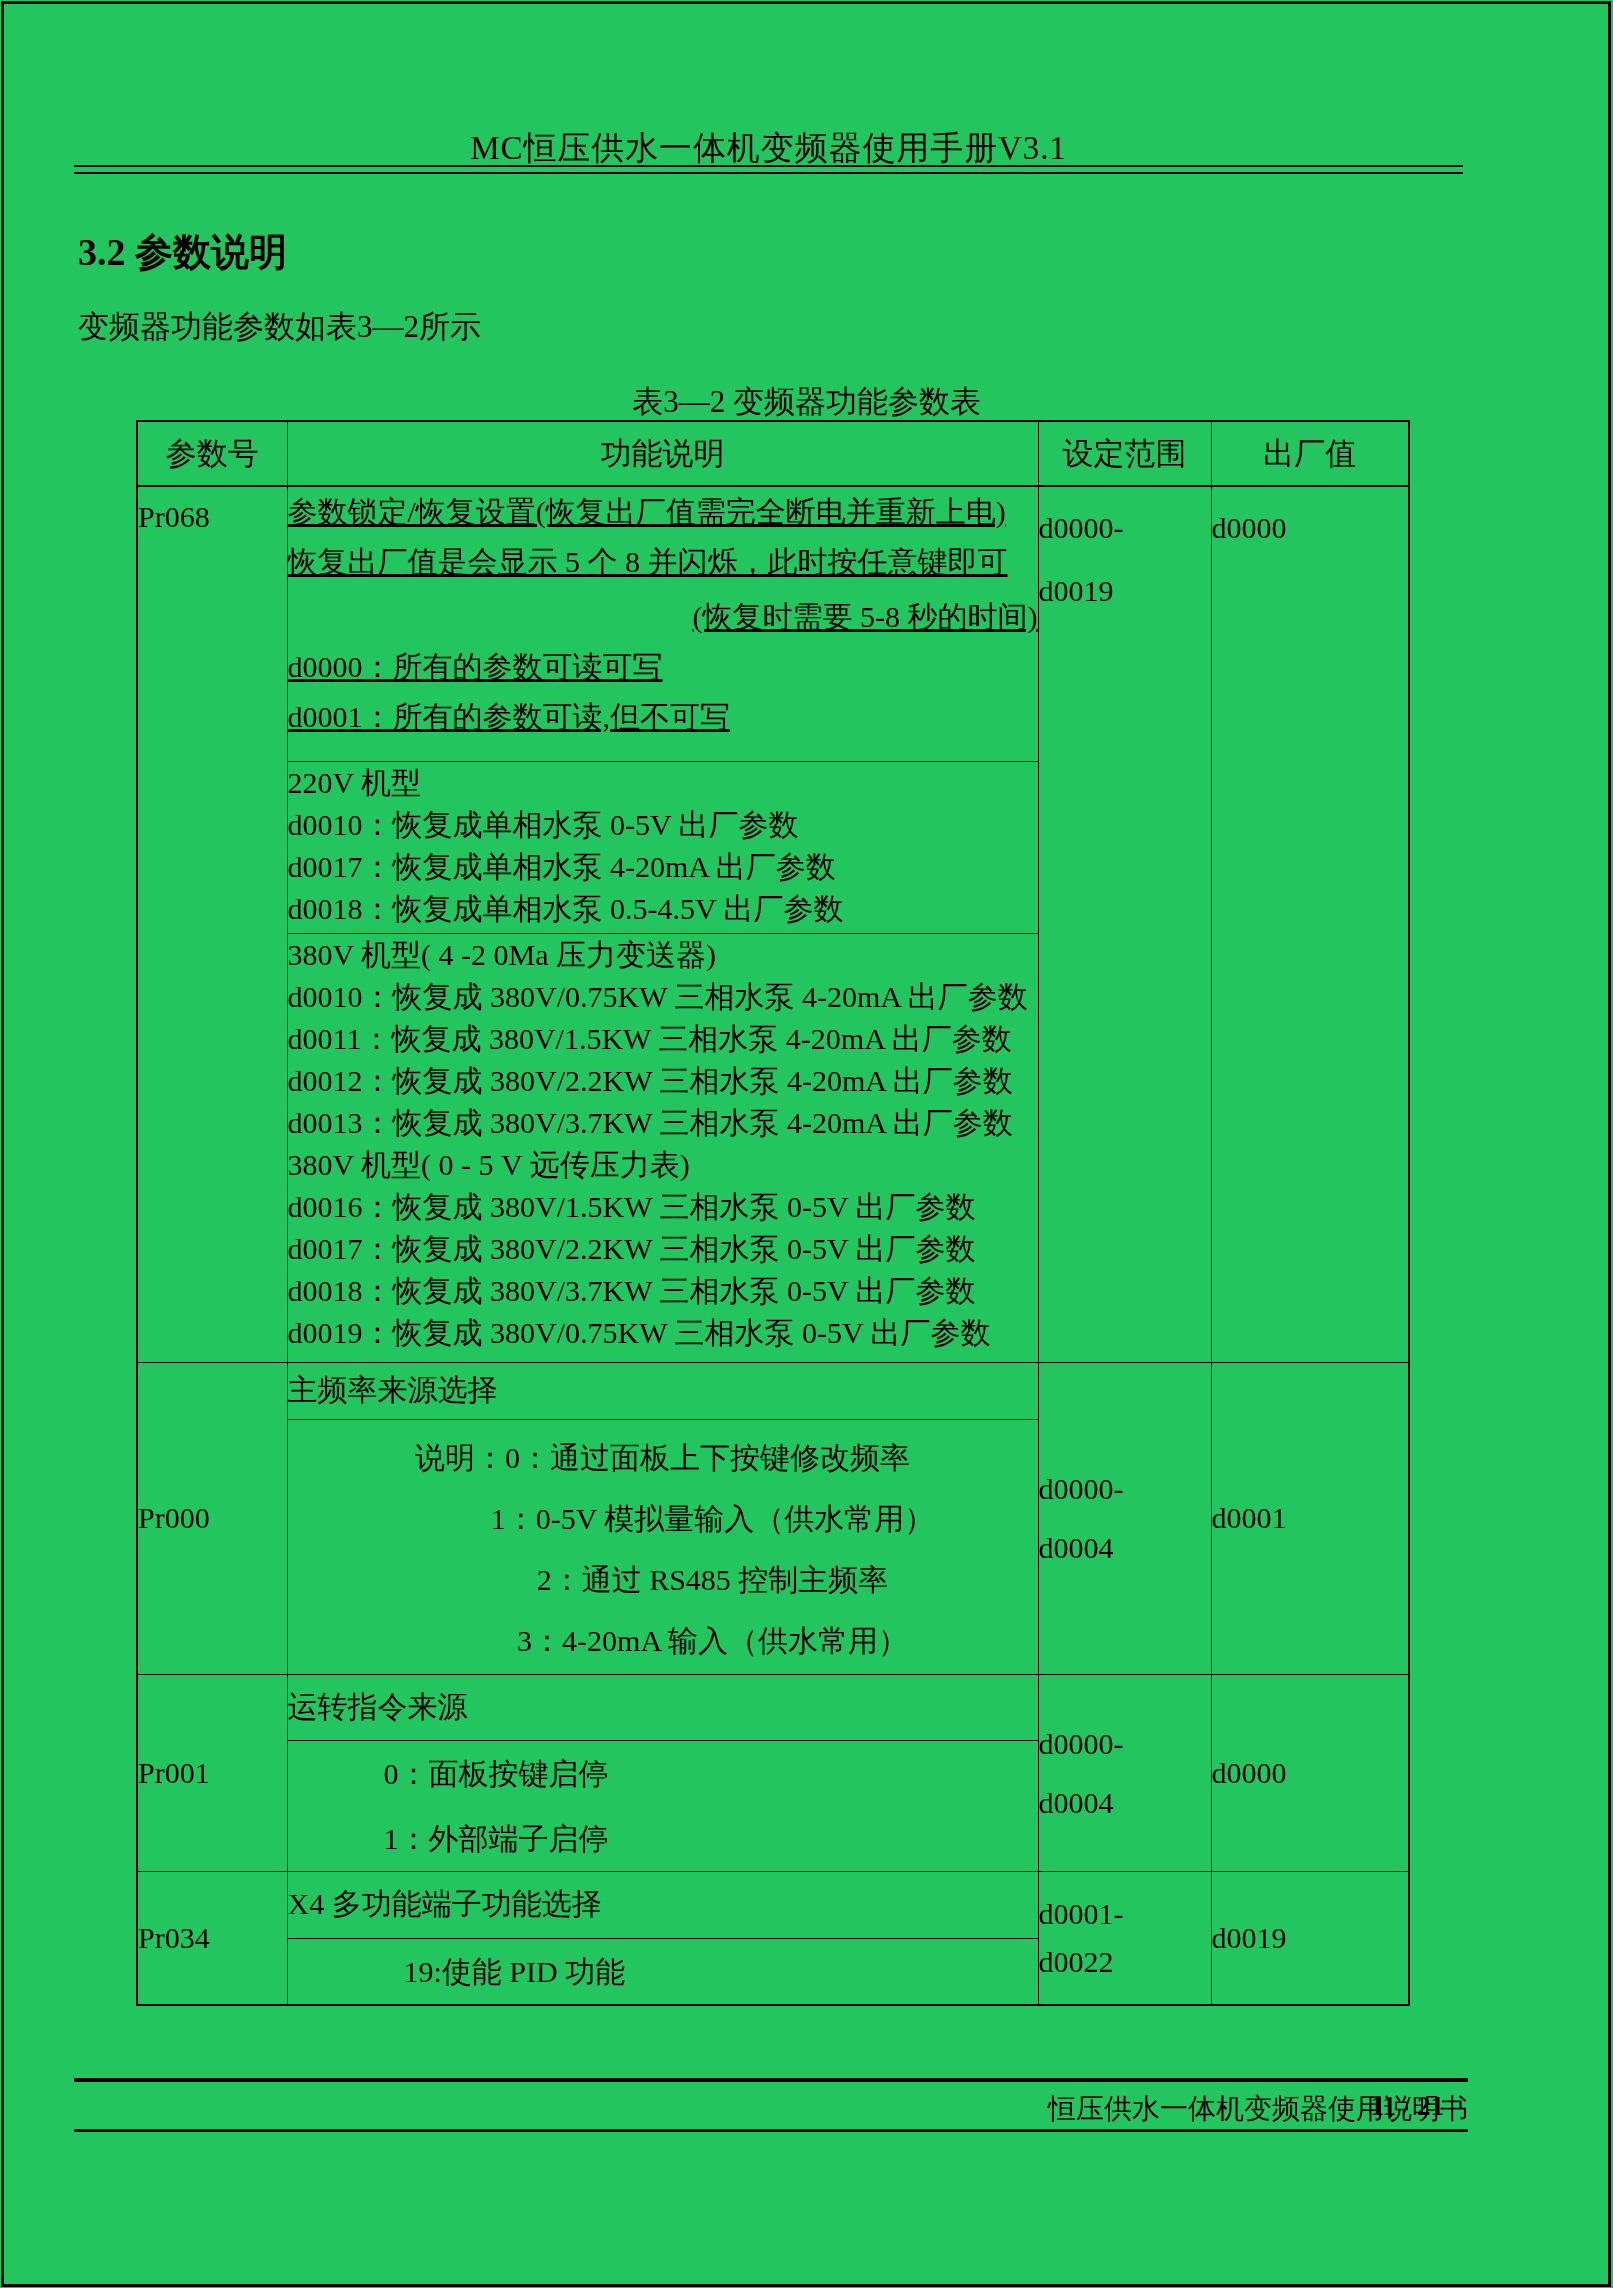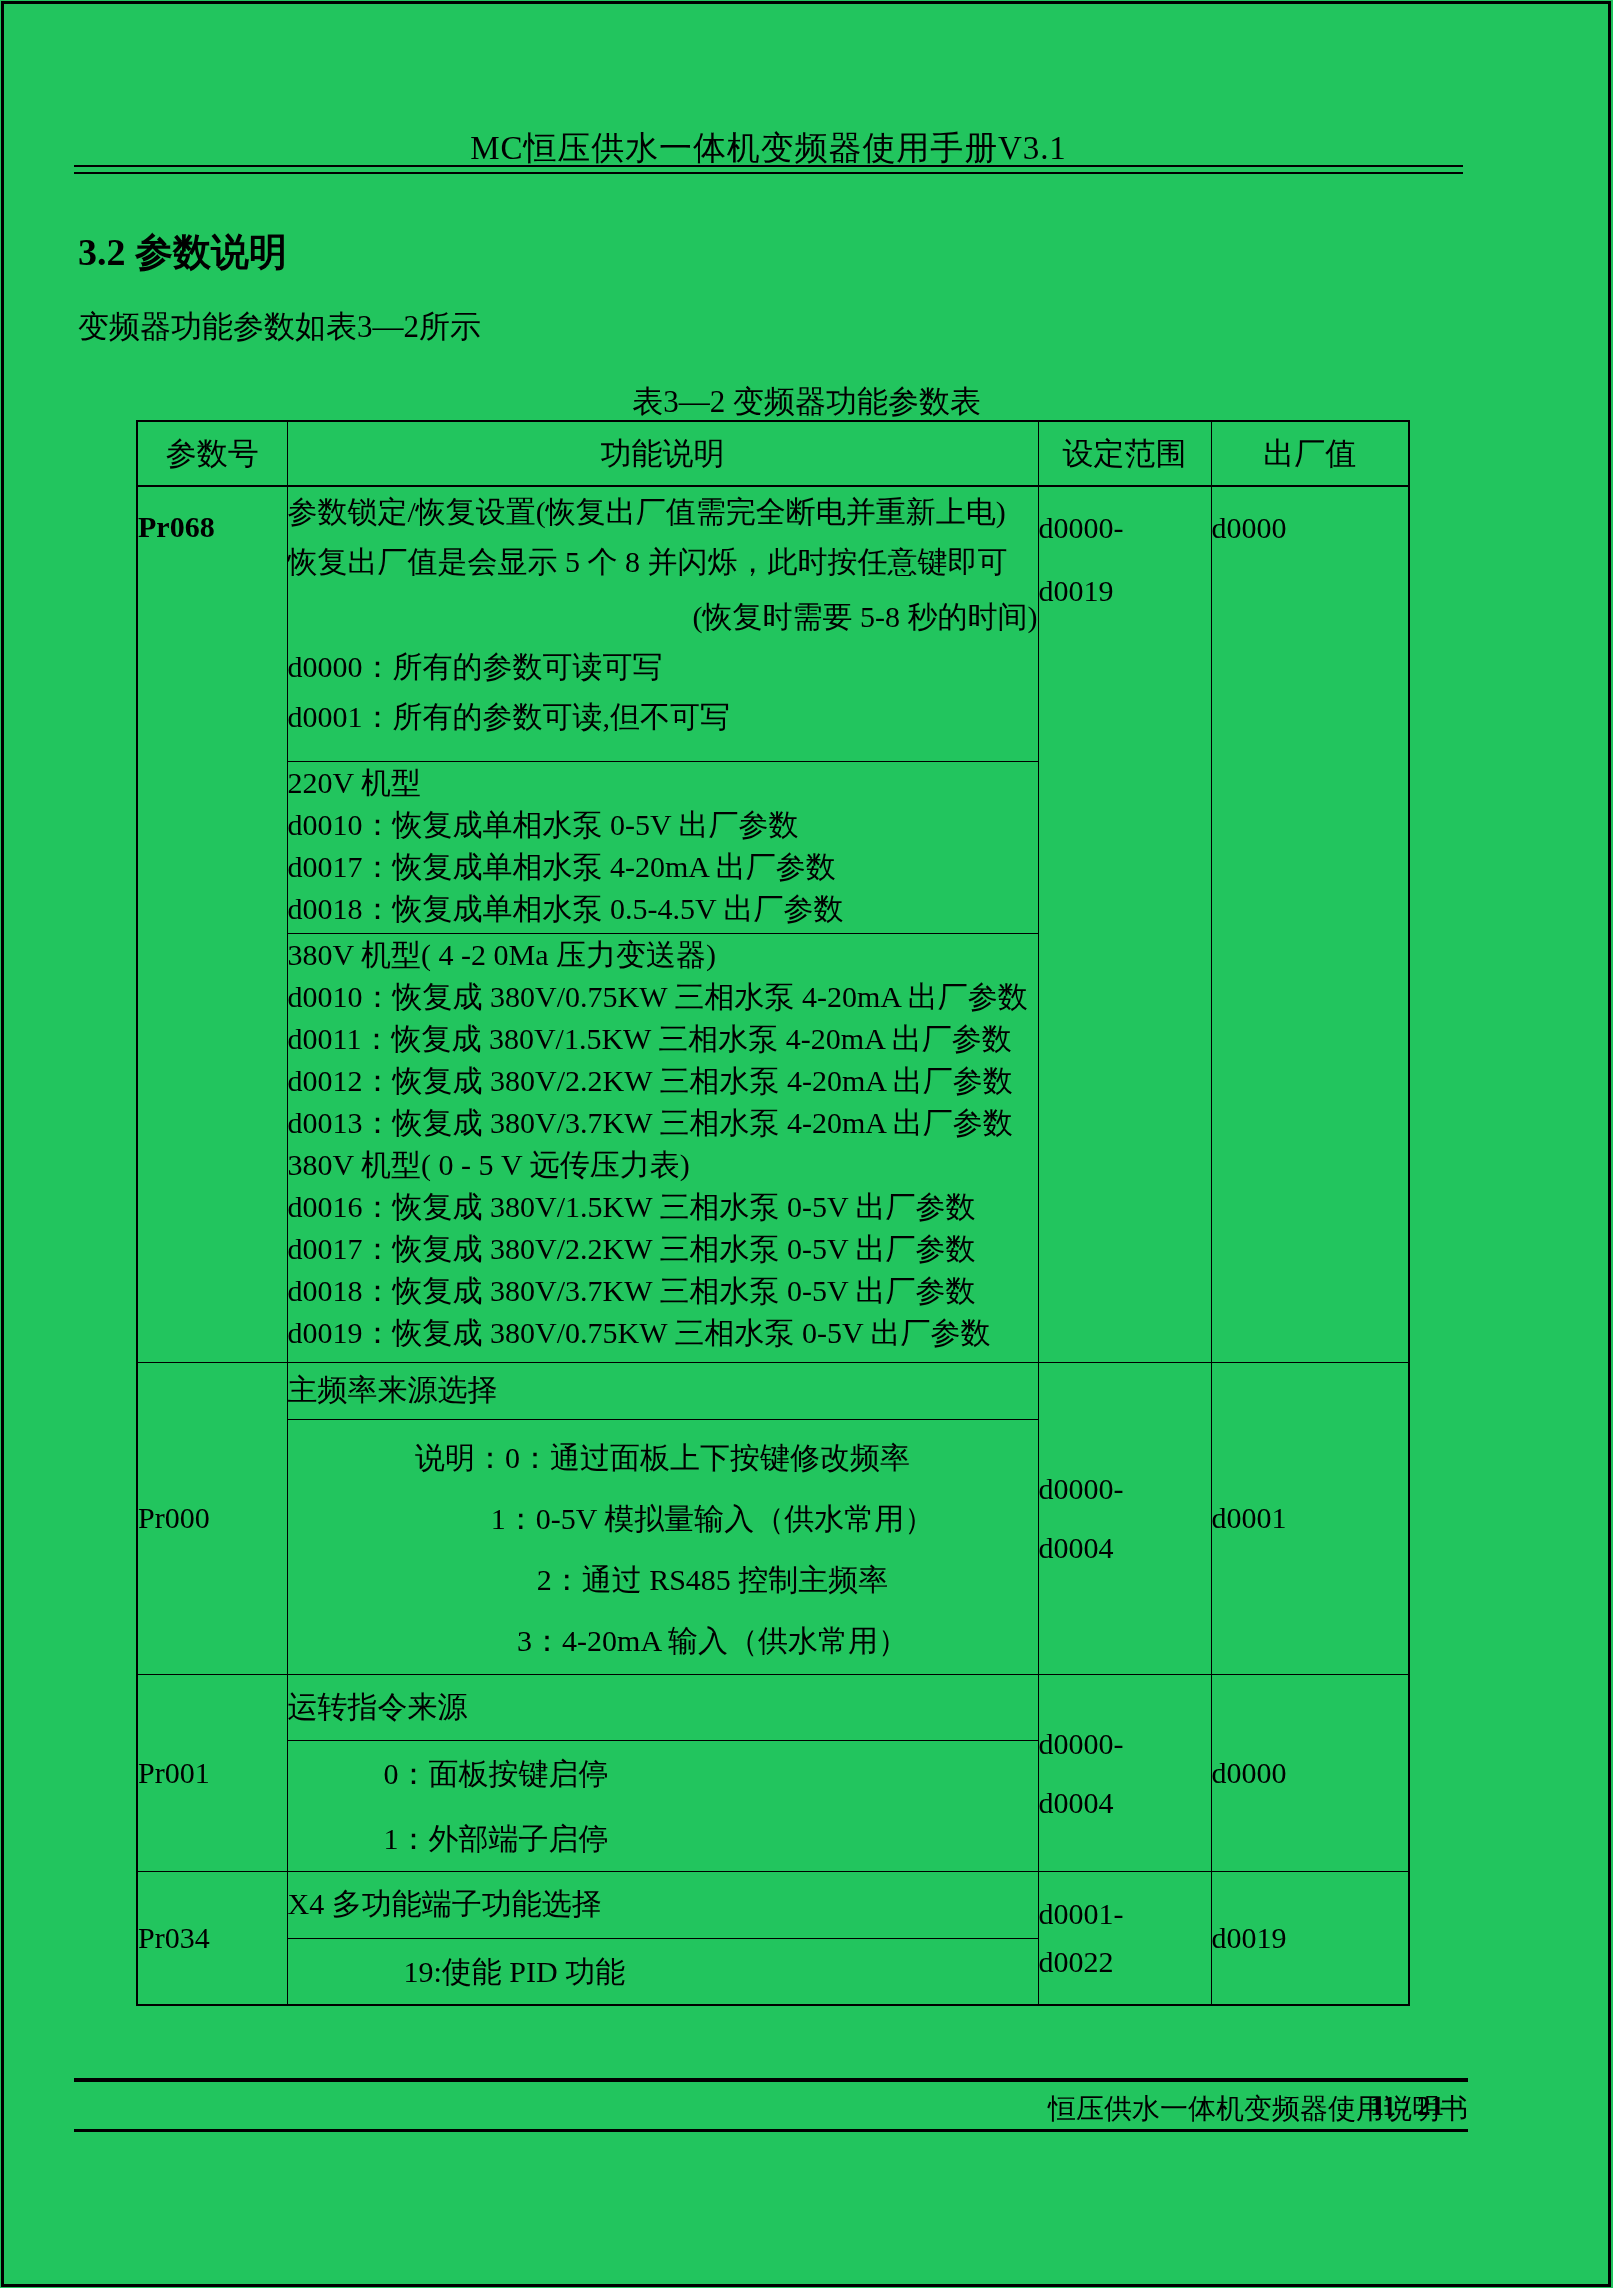--- a/index.html
+++ b/index.html
@@ -59,24 +59,24 @@
     overflow:hidden;
   }
   table.param-table { border:2.8px solid #000; }
   tr.header-row th { height:63px; text-align:center; font-size:31px; border-bottom:2.8px solid #000; }
   td.major { border-top:2.8px solid #000; }
   td.c-param {
     vertical-align:middle;
     padding-left:14.8px;
     font-size:31px;
   }
-  td.c-param.v-top { vertical-align:top; padding-top:23px;font-weight:bold; }
+  td.c-param.v-top { vertical-align:top; padding-top:13px; }
   td.c-desc { vertical-align:top; padding-left:16.6px; }
   .dline { height:42px; line-height:42px; white-space:nowrap; }
-  .block-a { padding-top:3.7px; }
+  .block-a { padding-top:3.7px;text-decoration:underline; }
   .block-a .dline { height:50px; line-height:50px; }
   .block-a .gap-before { margin-top:5px;text-align:right; }
   .block-b { padding-top:2.8px; }
   .block-c { padding-top:1.8px; }
   td.subhead { vertical-align:middle; padding-left:16.6px; }
   td.content-cell { vertical-align:top; padding-left:16.6px; }
   .content-cell.pr000 { padding-top:7.4px; }
   .content-cell.pr000 .dline { height:61px; line-height:61px; }
   .content-cell.pr001 .dline { height:65px; line-height:65px; }
   .content-cell.pr034 .dline { height:65px; line-height:65px; }

